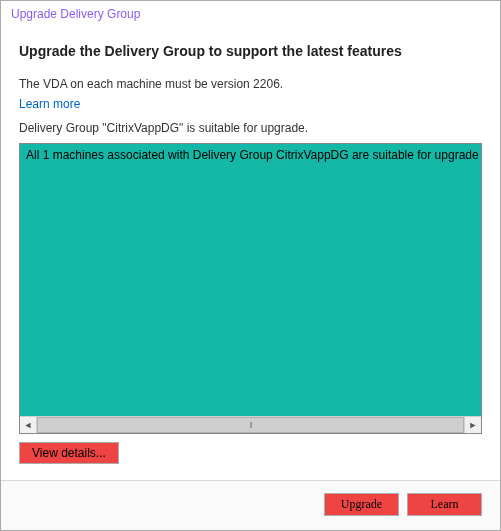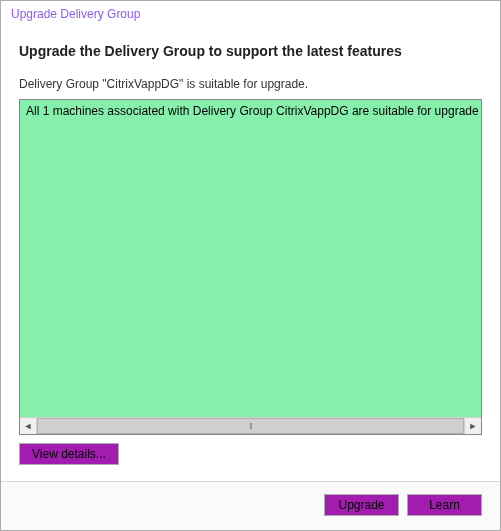--- a/index.html
+++ b/index.html
@@ -47,21 +47,21 @@
       margin-bottom: 10px;
     }
     .status-line {
       font-size: 12px;
       color: #333;
       margin-bottom: 8px;
     }
     .listbox {
       flex: 1;
       border: 1px solid #828790;
-      background: #86efac;
+      background: #14b8a6;
       overflow: hidden;
       display: flex;
       flex-direction: column;
       min-height: 250px;
     }
     .listbox-inner {
       flex: 1;
       padding: 4px 6px;
       font-size: 12px;
       color: #000;
@@ -114,47 +114,50 @@
       width: 2px; height: 6px;
       background: #9a9a9a;
     }
     .view-details-row {
       margin-top: 8px;
     }
     .btn {
       font-family: inherit;
       font-size: 12px;
       padding: 3px 12px;
-      background: #a21caf;
+      background: #ef4444;
       border: 1px solid #acacac;
       cursor: pointer;
       min-width: 75px;
     }
     .footer-sep {
       border-top: 1px solid #d9d9d9;
       margin-top: 6px;
     }
     .footer {
       padding: 12px 18px 14px 18px;
       display: flex;
       justify-content: flex-end;
       gap: 8px;
       background: #fafafa;
+      font-family: Liberation Serif, serif;
     }
   </style>
 </head>
 <body>
 
 <div class="titlebar">Upgrade Delivery Group</div>
 
 <div class="content">
 
   <div class="heading">Upgrade the Delivery Group to support the latest features</div>
 
+  <div class="subtext">The VDA on each machine must be version 2206.</div>
 
+  <a class="link">Learn more</a>
 
   <div class="status-line">Delivery Group "CitrixVappDG" is suitable for upgrade.</div>
 
   <div class="listbox">
     <div class="listbox-inner">All 1 machines associated with Delivery Group CitrixVappDG are suitable for upgrade</div>
     <div class="hscroll">
       <div class="arrow">◄</div>
       <div class="track">
         <div class="thumb">
           <div class="grip">

